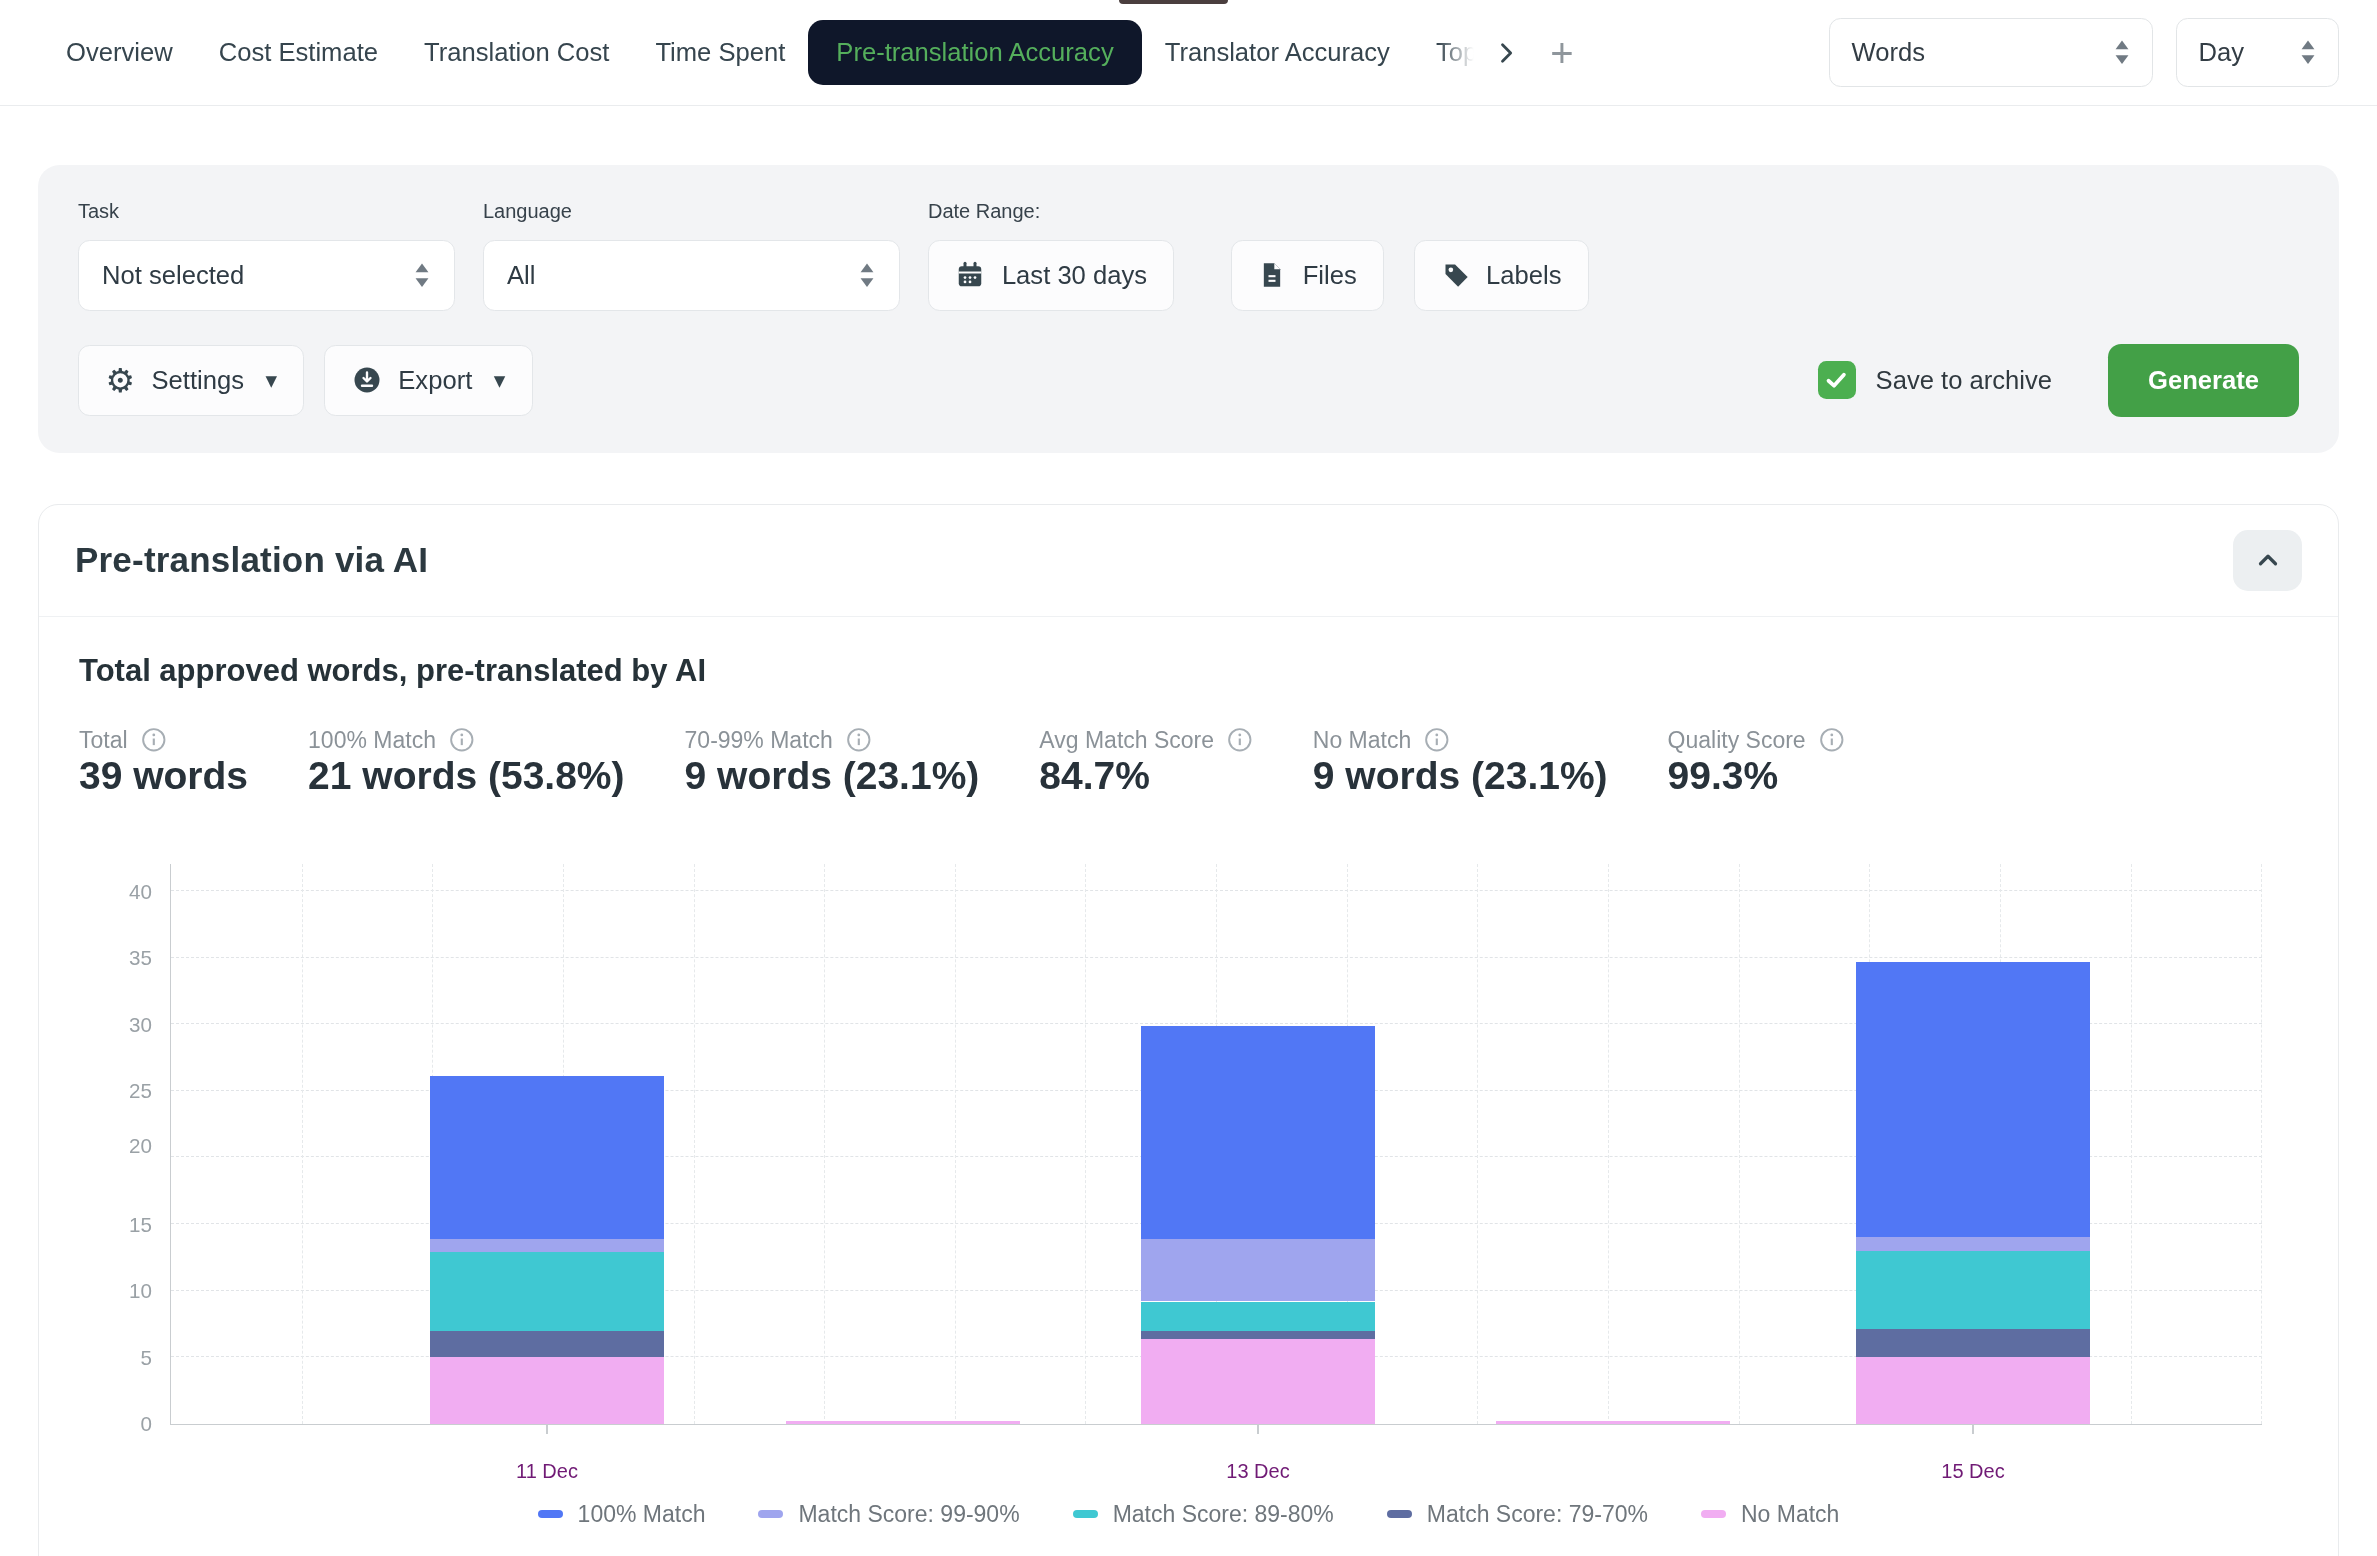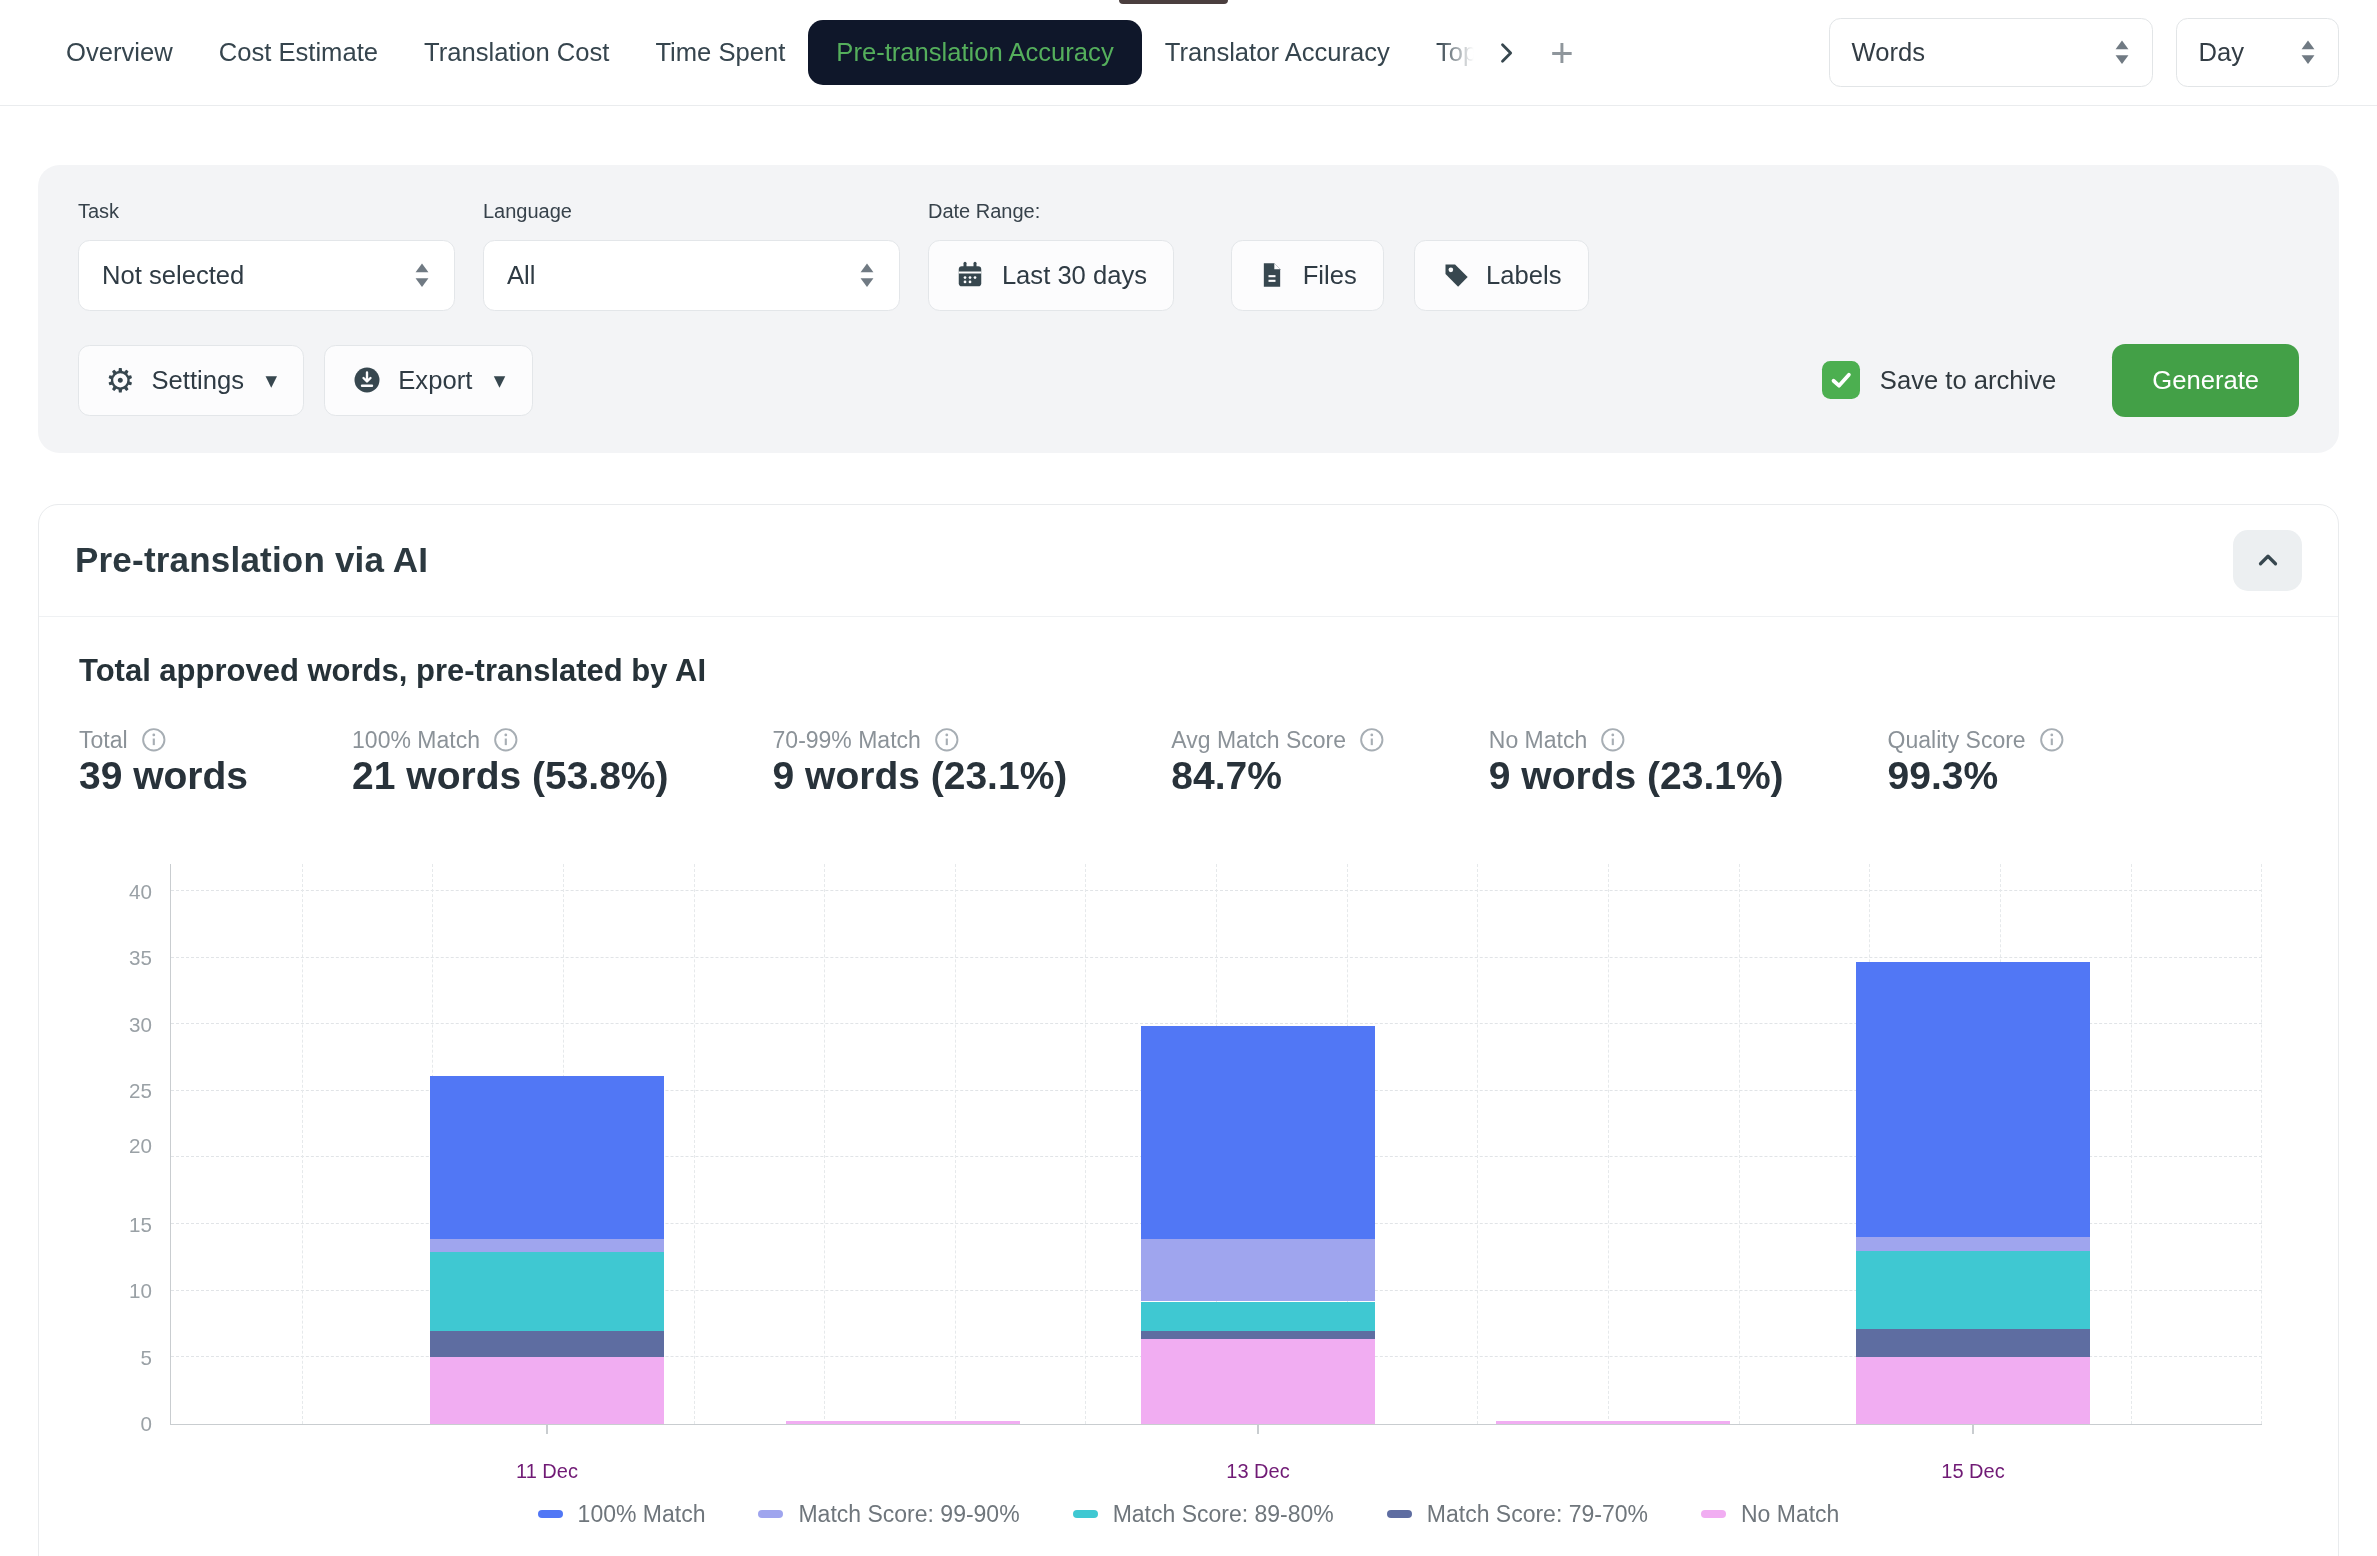--- a/index.html
+++ b/index.html
@@ -33,29 +33,29 @@
   .control.task{width:377px}
   .control.lang{width:417px}
   .btn{background:#fcfcfd;border:1.7px solid #e3e6e9;border-radius:11.6px;height:71px;display:flex;align-items:center;gap:16.5px;
     padding:0 26.4px;font-size:25.6px;color:#2f3b44;box-sizing:border-box;cursor:pointer;white-space:nowrap}
   .daterow{display:flex;gap:30px}
   .actions{display:flex;align-items:center;margin-top:33px;gap:20px}
   .caret{font-size:23px;color:#37474f;margin-left:5px}
   .check{width:38px;height:38px;border-radius:8.3px;background:#4caf50;display:flex;align-items:center;justify-content:center;flex:none;cursor:pointer}
   .savewrap{display:flex;align-items:center;gap:20px;margin-right:36px;cursor:pointer}
   .savelabel{font-size:25.6px;color:#30393f}
-  .gen{background:#43a047;color:#fff;border:none;border-radius:13.2px;height:73px;padding:0 40px;font-size:25.6px;font-weight:400;cursor:pointer;font-family:inherit}
+  .gen{background:#43a047;color:#fff;border:none;border-radius:13.2px;height:73px;padding:0 40px;font-size:25.6px;font-weight:700;cursor:pointer;font-family:inherit}
   
   .card{margin:51px 38px 0;border:1.7px solid #e9ebed;border-radius:20px;height:1073px;box-sizing:border-box;background:#fff}
   .card-h{display:flex;justify-content:space-between;align-items:center;padding:25px 36px;border-bottom:1.7px solid #eff1f3}
   .card-h h2{font-size:35px;margin:0;color:#2c3940;font-weight:800;letter-spacing:0.2px}
   .collapse{width:69px;height:61px;border-radius:15px;background:#eceff1;border:none;display:flex;align-items:center;justify-content:center;cursor:pointer}
   .card-b{padding:36px 40px}
   .card-b h3{font-size:31px;margin:0 0 38px;color:#263238;font-weight:800}
-  .stats{display:flex;gap:104px}
+  .stats{display:flex;gap:60px}
   .stat-label{display:flex;align-items:center;gap:13.2px;font-size:23px;color:#8b9298;font-weight:500;white-space:nowrap}
   .stat-value{font-size:39px;font-weight:700;color:#28323a;white-space:nowrap}
   
   .chart{margin-top:66px;margin-left:91px;margin-right:36px;height:561px;position:relative}
   .plot{position:absolute;inset:0;border-left:1.7px solid #c9cdd0;border-bottom:1.7px solid #c9cdd0}
   .hgrid{position:absolute;left:0;right:0;height:0;border-top:1.7px dashed #e1e4e7}
   .vgrid{position:absolute;top:0;bottom:0;width:0;border-left:1.7px dashed #e6e9eb}
   .ylabels{position:absolute;left:-91px;top:0;bottom:0;width:73px}
   .ytl{position:absolute;right:0;font-size:20.6px;color:#9aa1a6}
   .seg{position:absolute}

